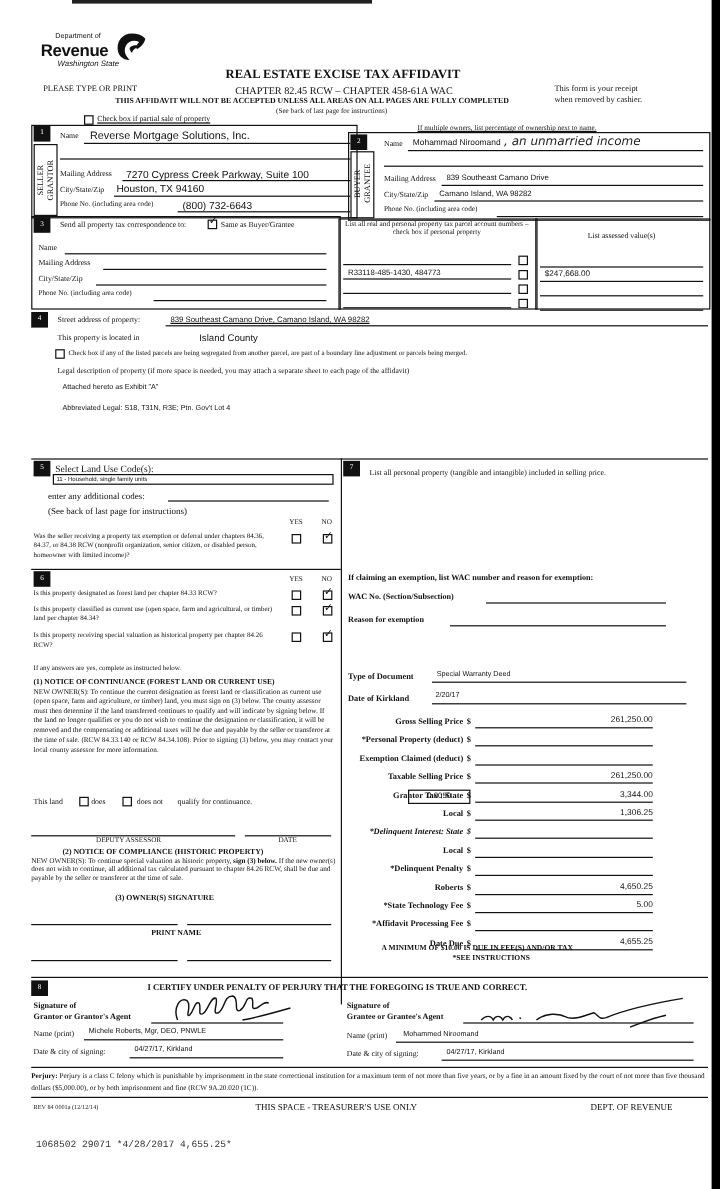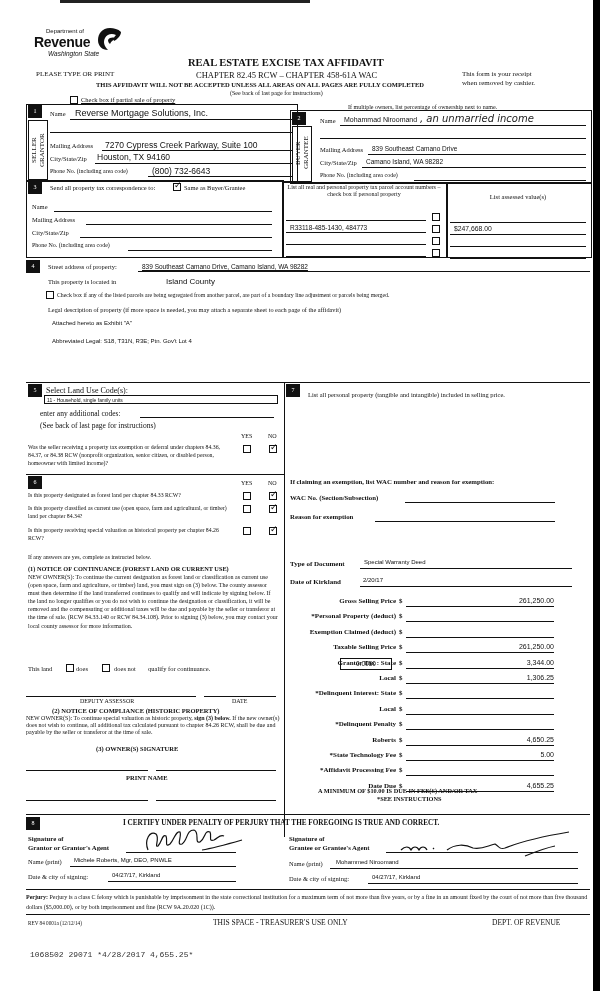--- a/index.html
+++ b/index.html
@@ -10,21 +10,21 @@
   .frame { position: absolute; border: 1px solid #111; }
   .num { position: absolute; background: #111; color: #fff; width: 14px; height: 13px; font-size: 6px; text-align: center; line-height: 13px; }
   .line { position: absolute; border-bottom: 1px solid #111; height: 0; }
   .cb { position: absolute; width: 8px; height: 8px; border: 1px solid #111; background: #fff; box-sizing: border-box; }
   .cb.checked::after { content: "\2713"; position: absolute; left: 0px; top: -4px; font-size: 9px; font-weight: bold; font-family: "DejaVu Sans", sans-serif; }
   .lbl { position: absolute; font-size: 6.5px; white-space: nowrap; }
   .val { position: absolute; font-family: "Liberation Sans", sans-serif; font-size: 7px; white-space: nowrap; }
   .vertical { position: absolute; writing-mode: vertical-rl; transform: rotate(180deg); font-size: 7px; text-align: center; line-height: 8px; }
   .right-edge { position: absolute; right: 0; top: 0; width: 7px; height: 991px; background: #000; }
   .top-edge { position: absolute; left: 60px; top: 0; width: 250px; height: 3px; background: #222; }
-  .calc-row { position: absolute; left: 284px; width: 300px; height: 11px; }
+  .calc-row { position: absolute; left: 274px; width: 300px; height: 11px; }
   .calc-row .clabel { position: absolute; right: 188px; font-size: 7px; font-weight: bold; white-space: nowrap; top: 0; }
   .calc-row .dollar { position: absolute; left: 115px; font-size: 7px; font-weight: bold; top: 0; }
   .calc-row .uline { position: absolute; left: 122px; width: 148px; border-bottom: 1px solid #111; top: 9px; }
   .calc-row .amount { position: absolute; right: 30px; font-size: 7px; font-family: "Liberation Sans", sans-serif; top: 0; }
 </style>
 </head>
 <body>
 
 <div class="top-edge"></div>
 <div class="right-edge"></div>
@@ -233,21 +233,21 @@
          <span class="dollar">$</span>
          <span class="uline"></span>
          <span class="amount">3,344.00</span>
        </div>
     <div class="calc-row" style="top:674px;">
          <span class="clabel">Local</span>
          <span class="dollar">$</span>
          <span class="uline"></span>
          <span class="amount">1,306.25</span>
        </div>
-    <div class="calc-row" style="top:689px;">
+    <div class="calc-row" style="top:689px;font-style:italic;">
          <span class="clabel">*Delinquent Interest: State</span>
          <span class="dollar">$</span>
          <span class="uline"></span>
          <span class="amount"></span>
        </div>
     <div class="calc-row" style="top:705px;">
          <span class="clabel">Local</span>
          <span class="dollar">$</span>
          <span class="uline"></span>
          <span class="amount"></span>

